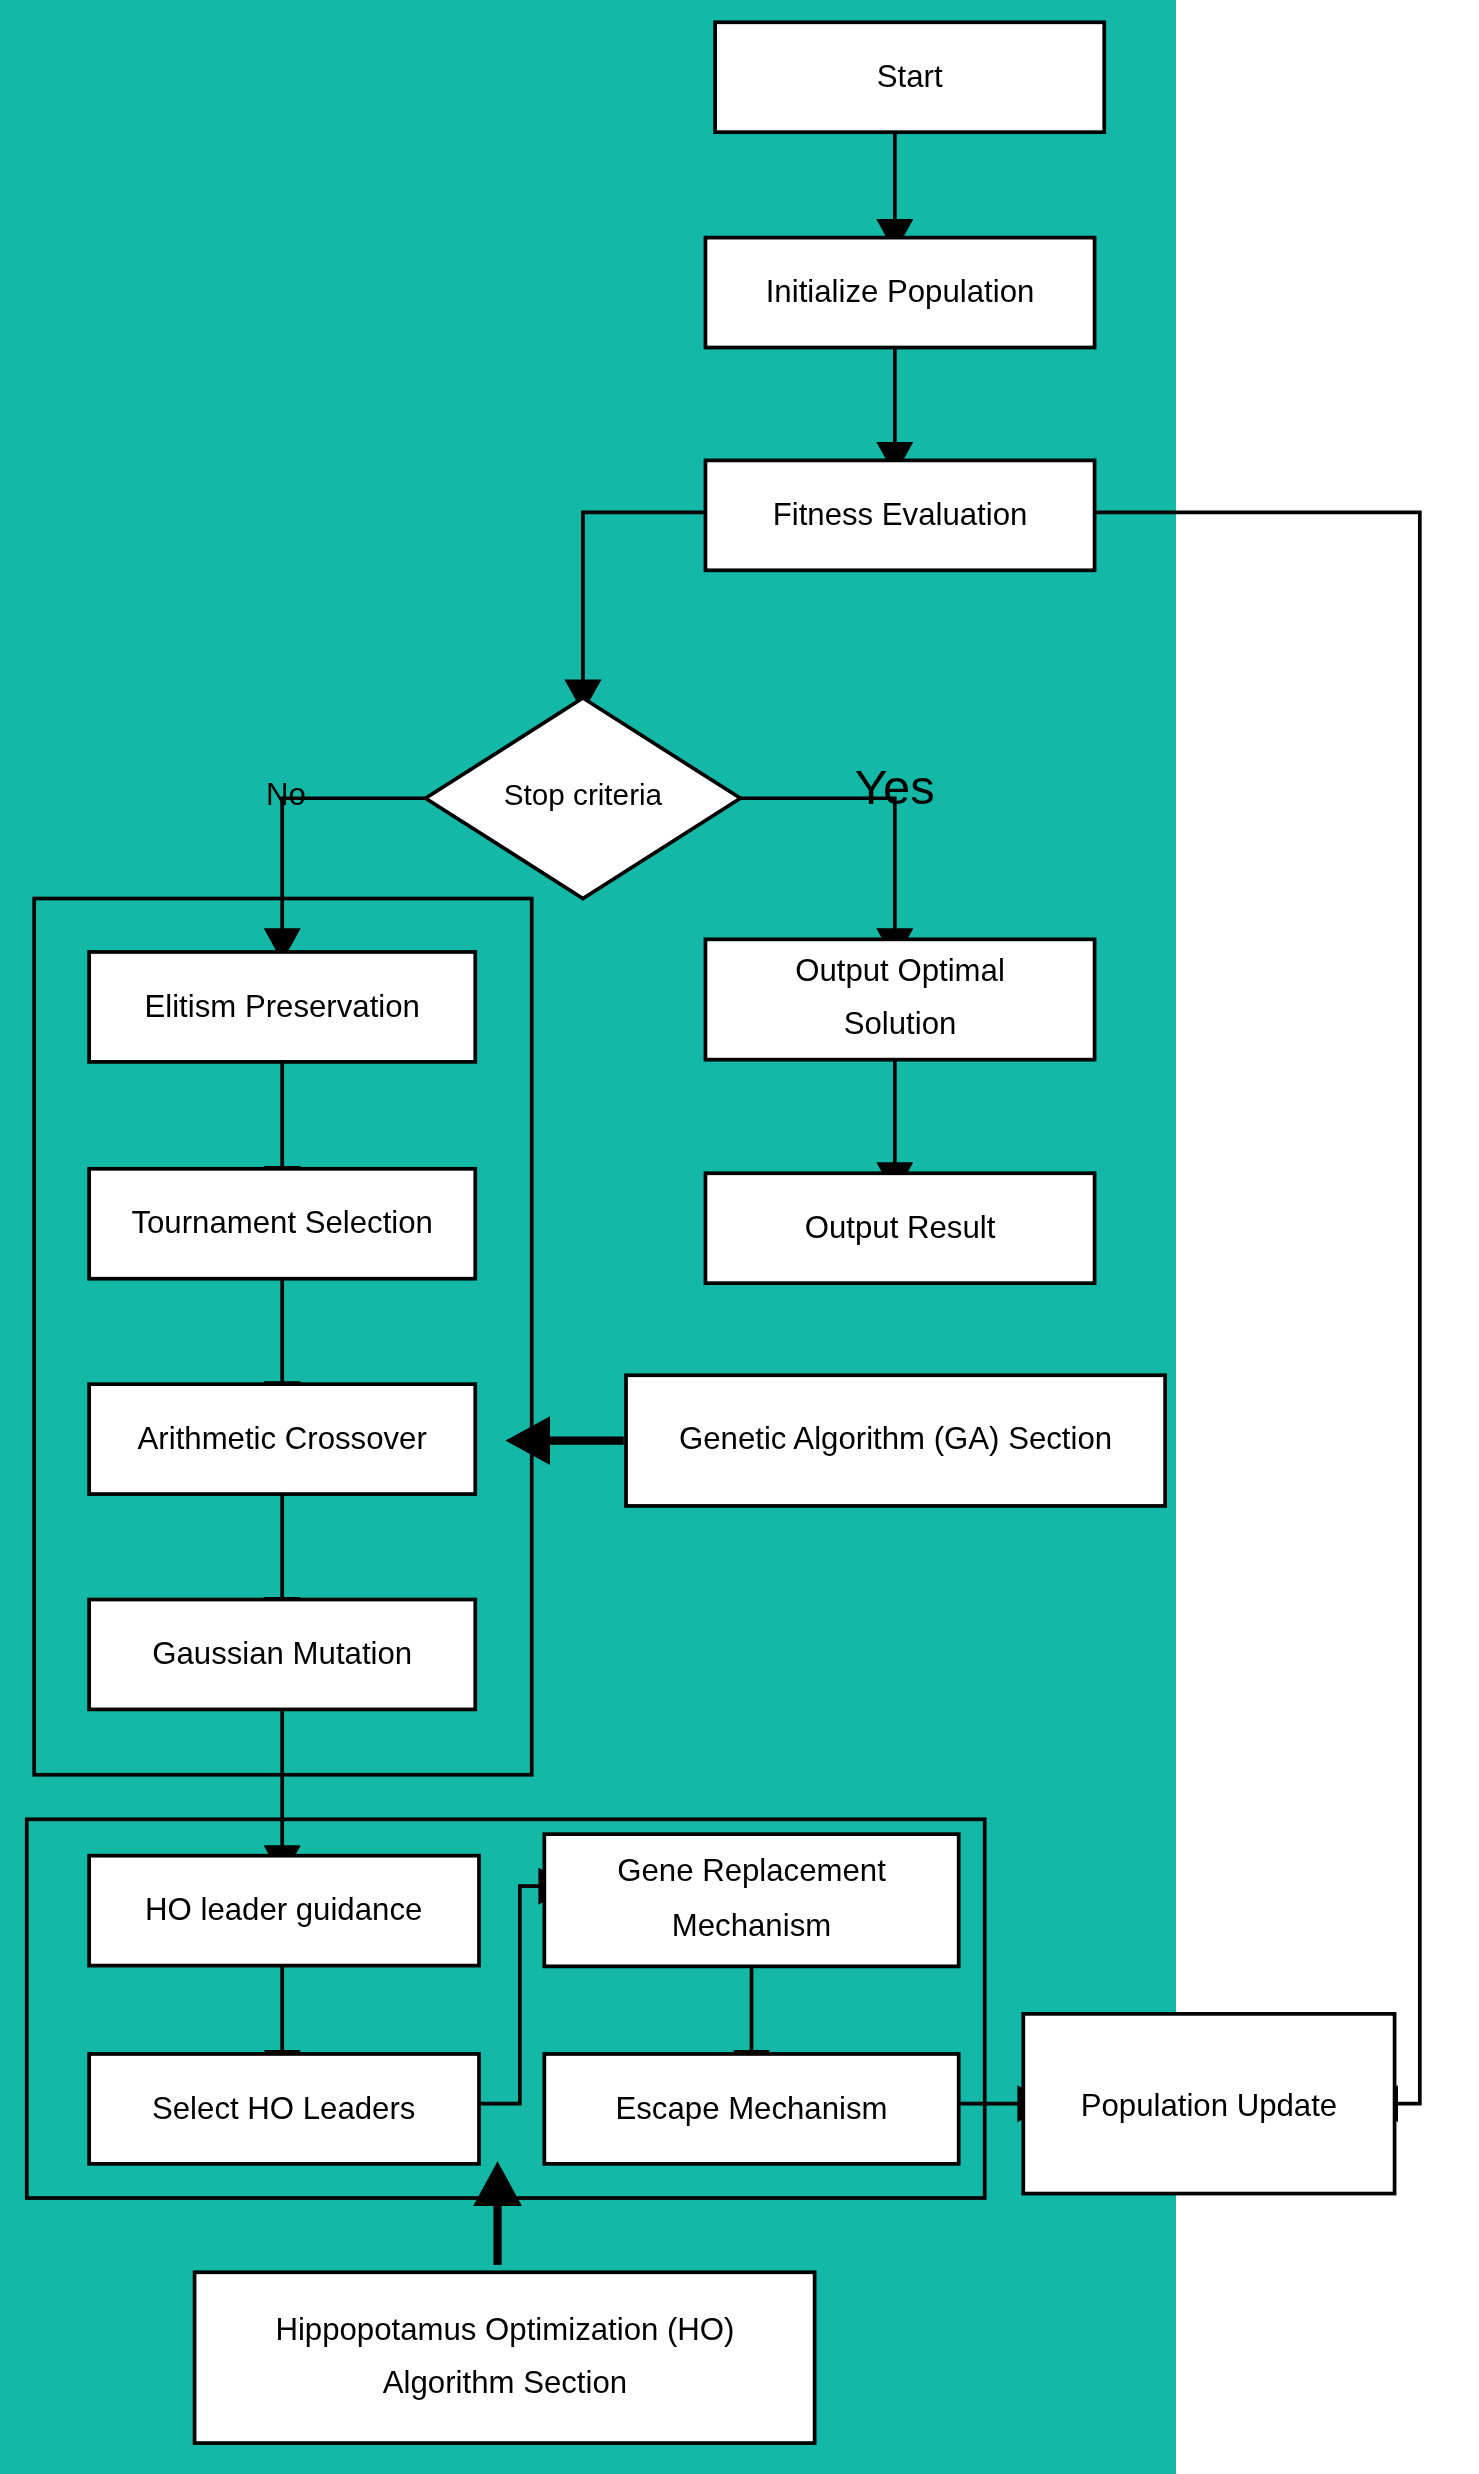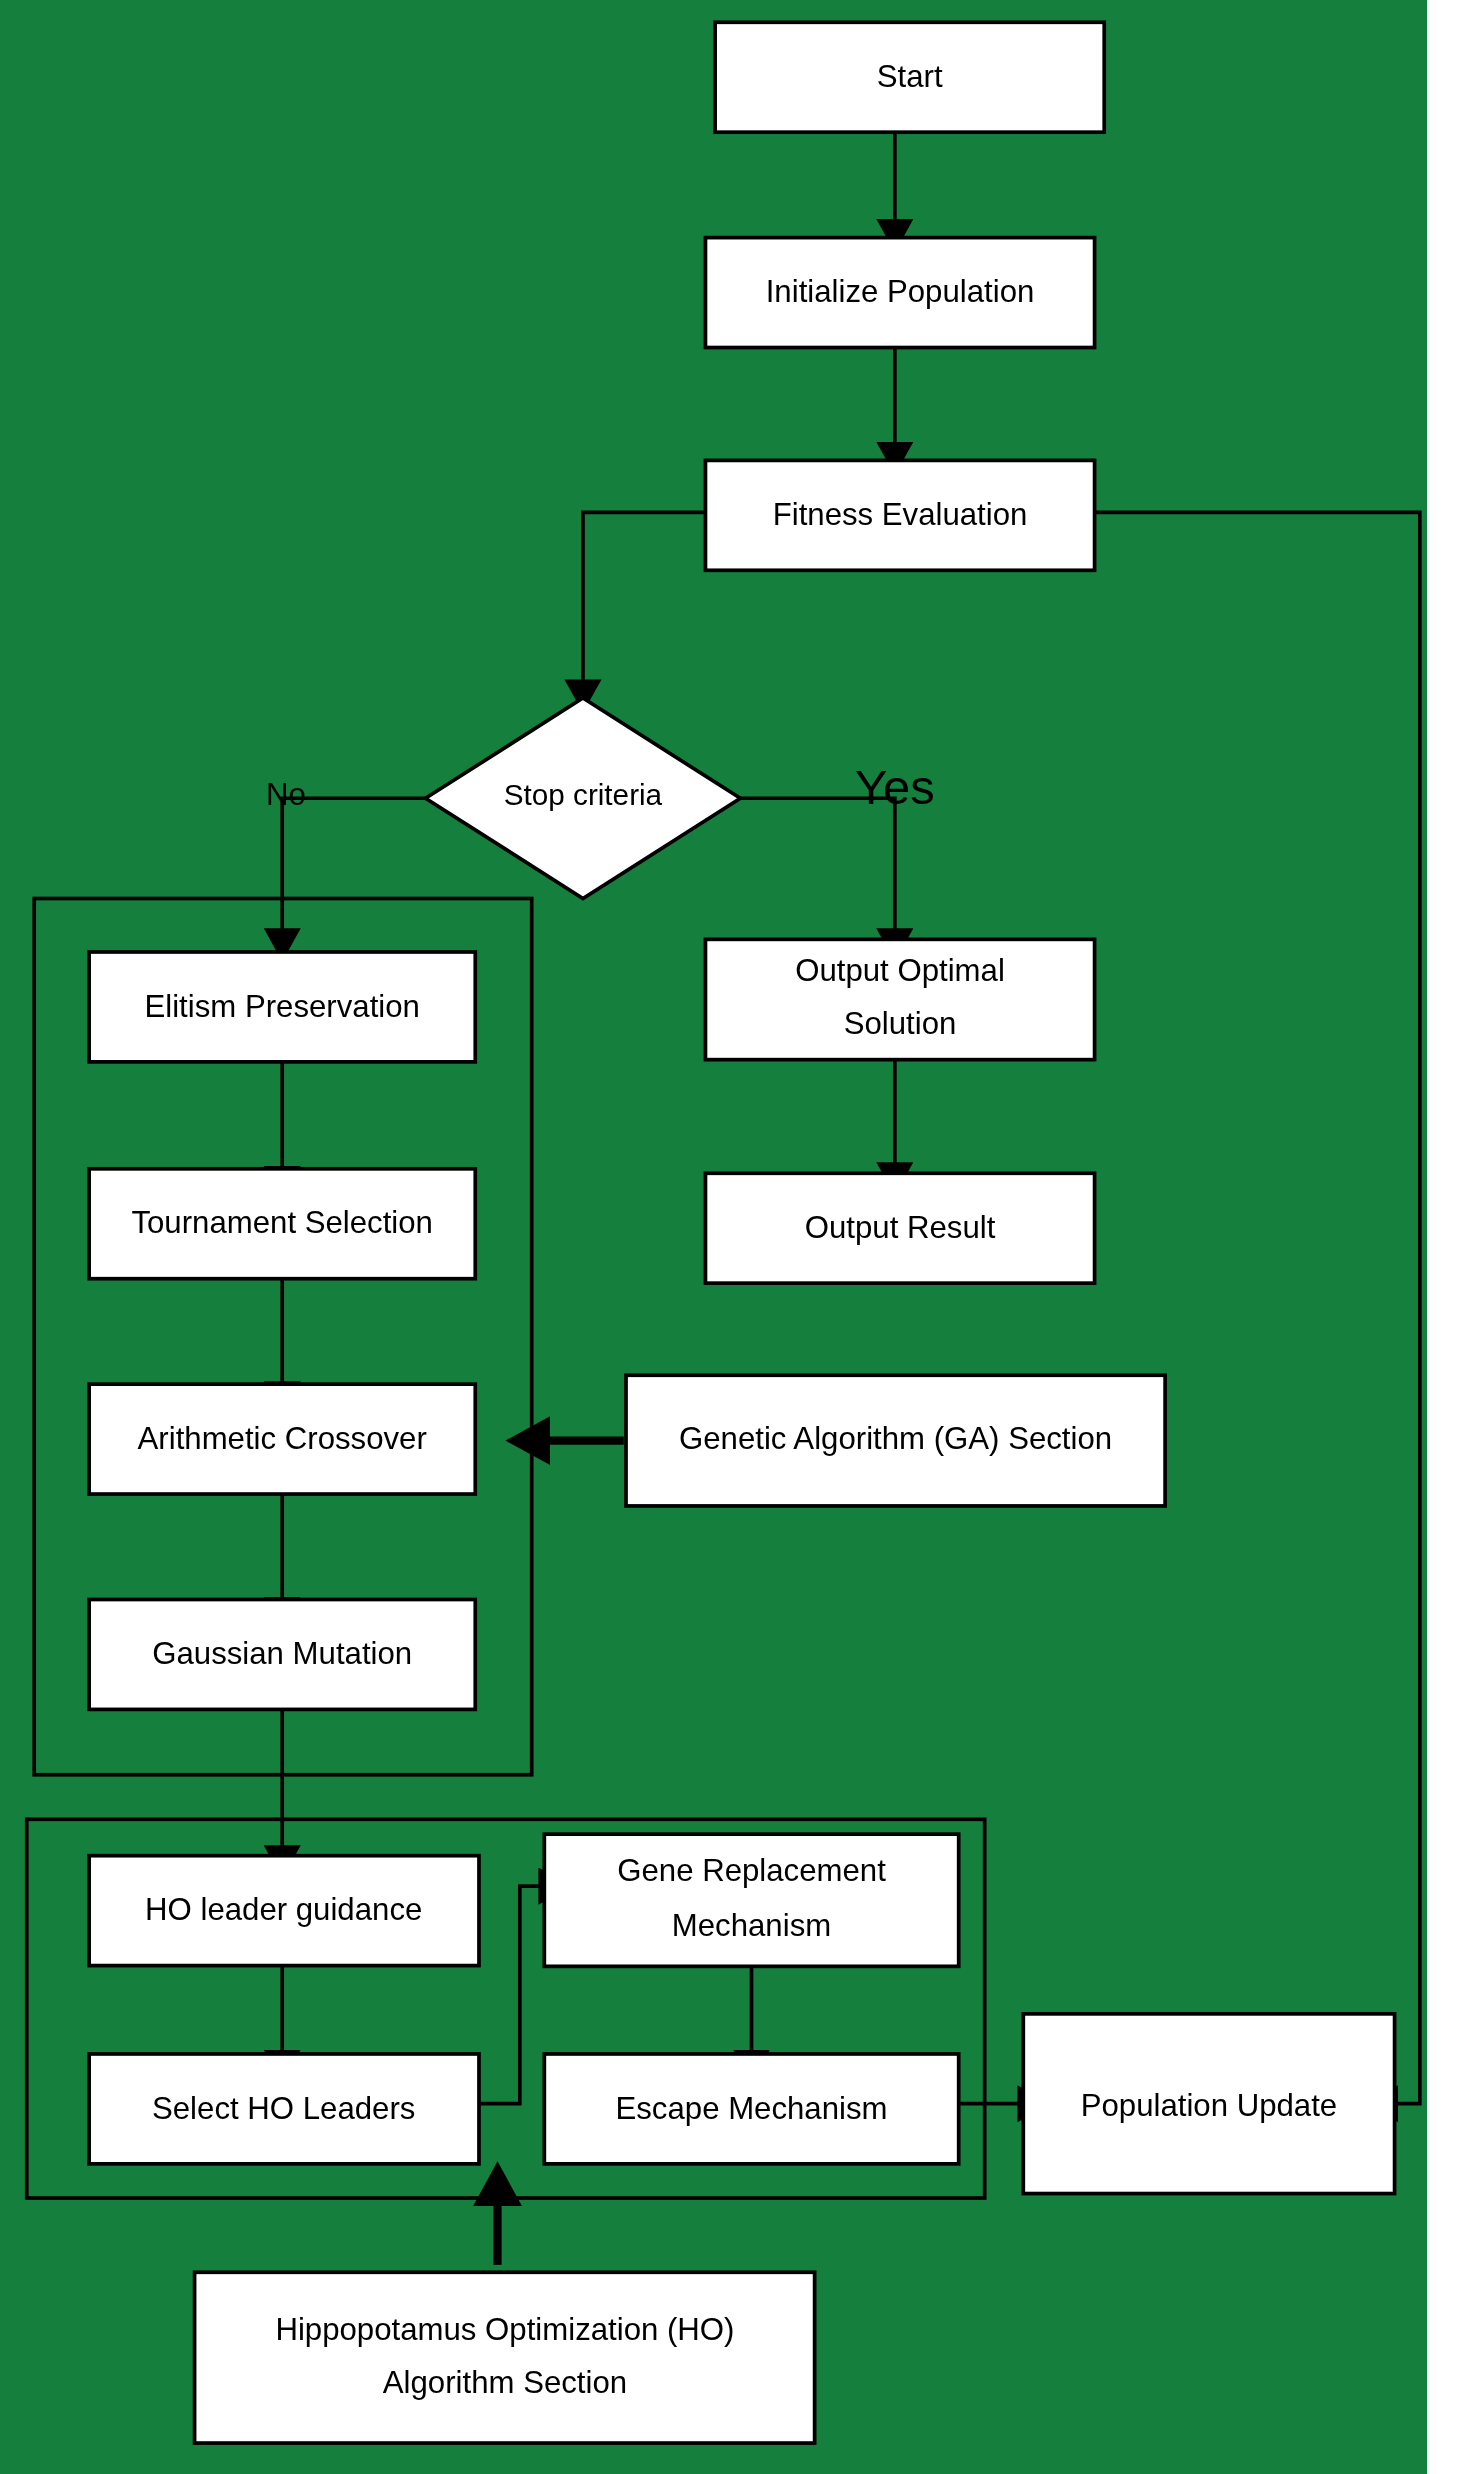--- a/index.html
+++ b/index.html
@@ -2,23 +2,23 @@
 <html style="font-size:12px"><head>
 <meta charset="utf-8">
 <style>
   html, body {
     margin: 0;
     padding: 0;
     background: #ffffff;
   }
   #canvas {
     position: relative;
-    width: 1427px;
+    width: 1176px;
     height: 2475px;
-    background: #15803d;
+    background: #14b8a6;
     font-family: "Liberation Sans", sans-serif;
     text-decoration: underline;
   }
   svg.layer {
     position: absolute;
     top: 0;
     left: 0;
     width: 1480px;
     height: 2475px;
     overflow: visible;

